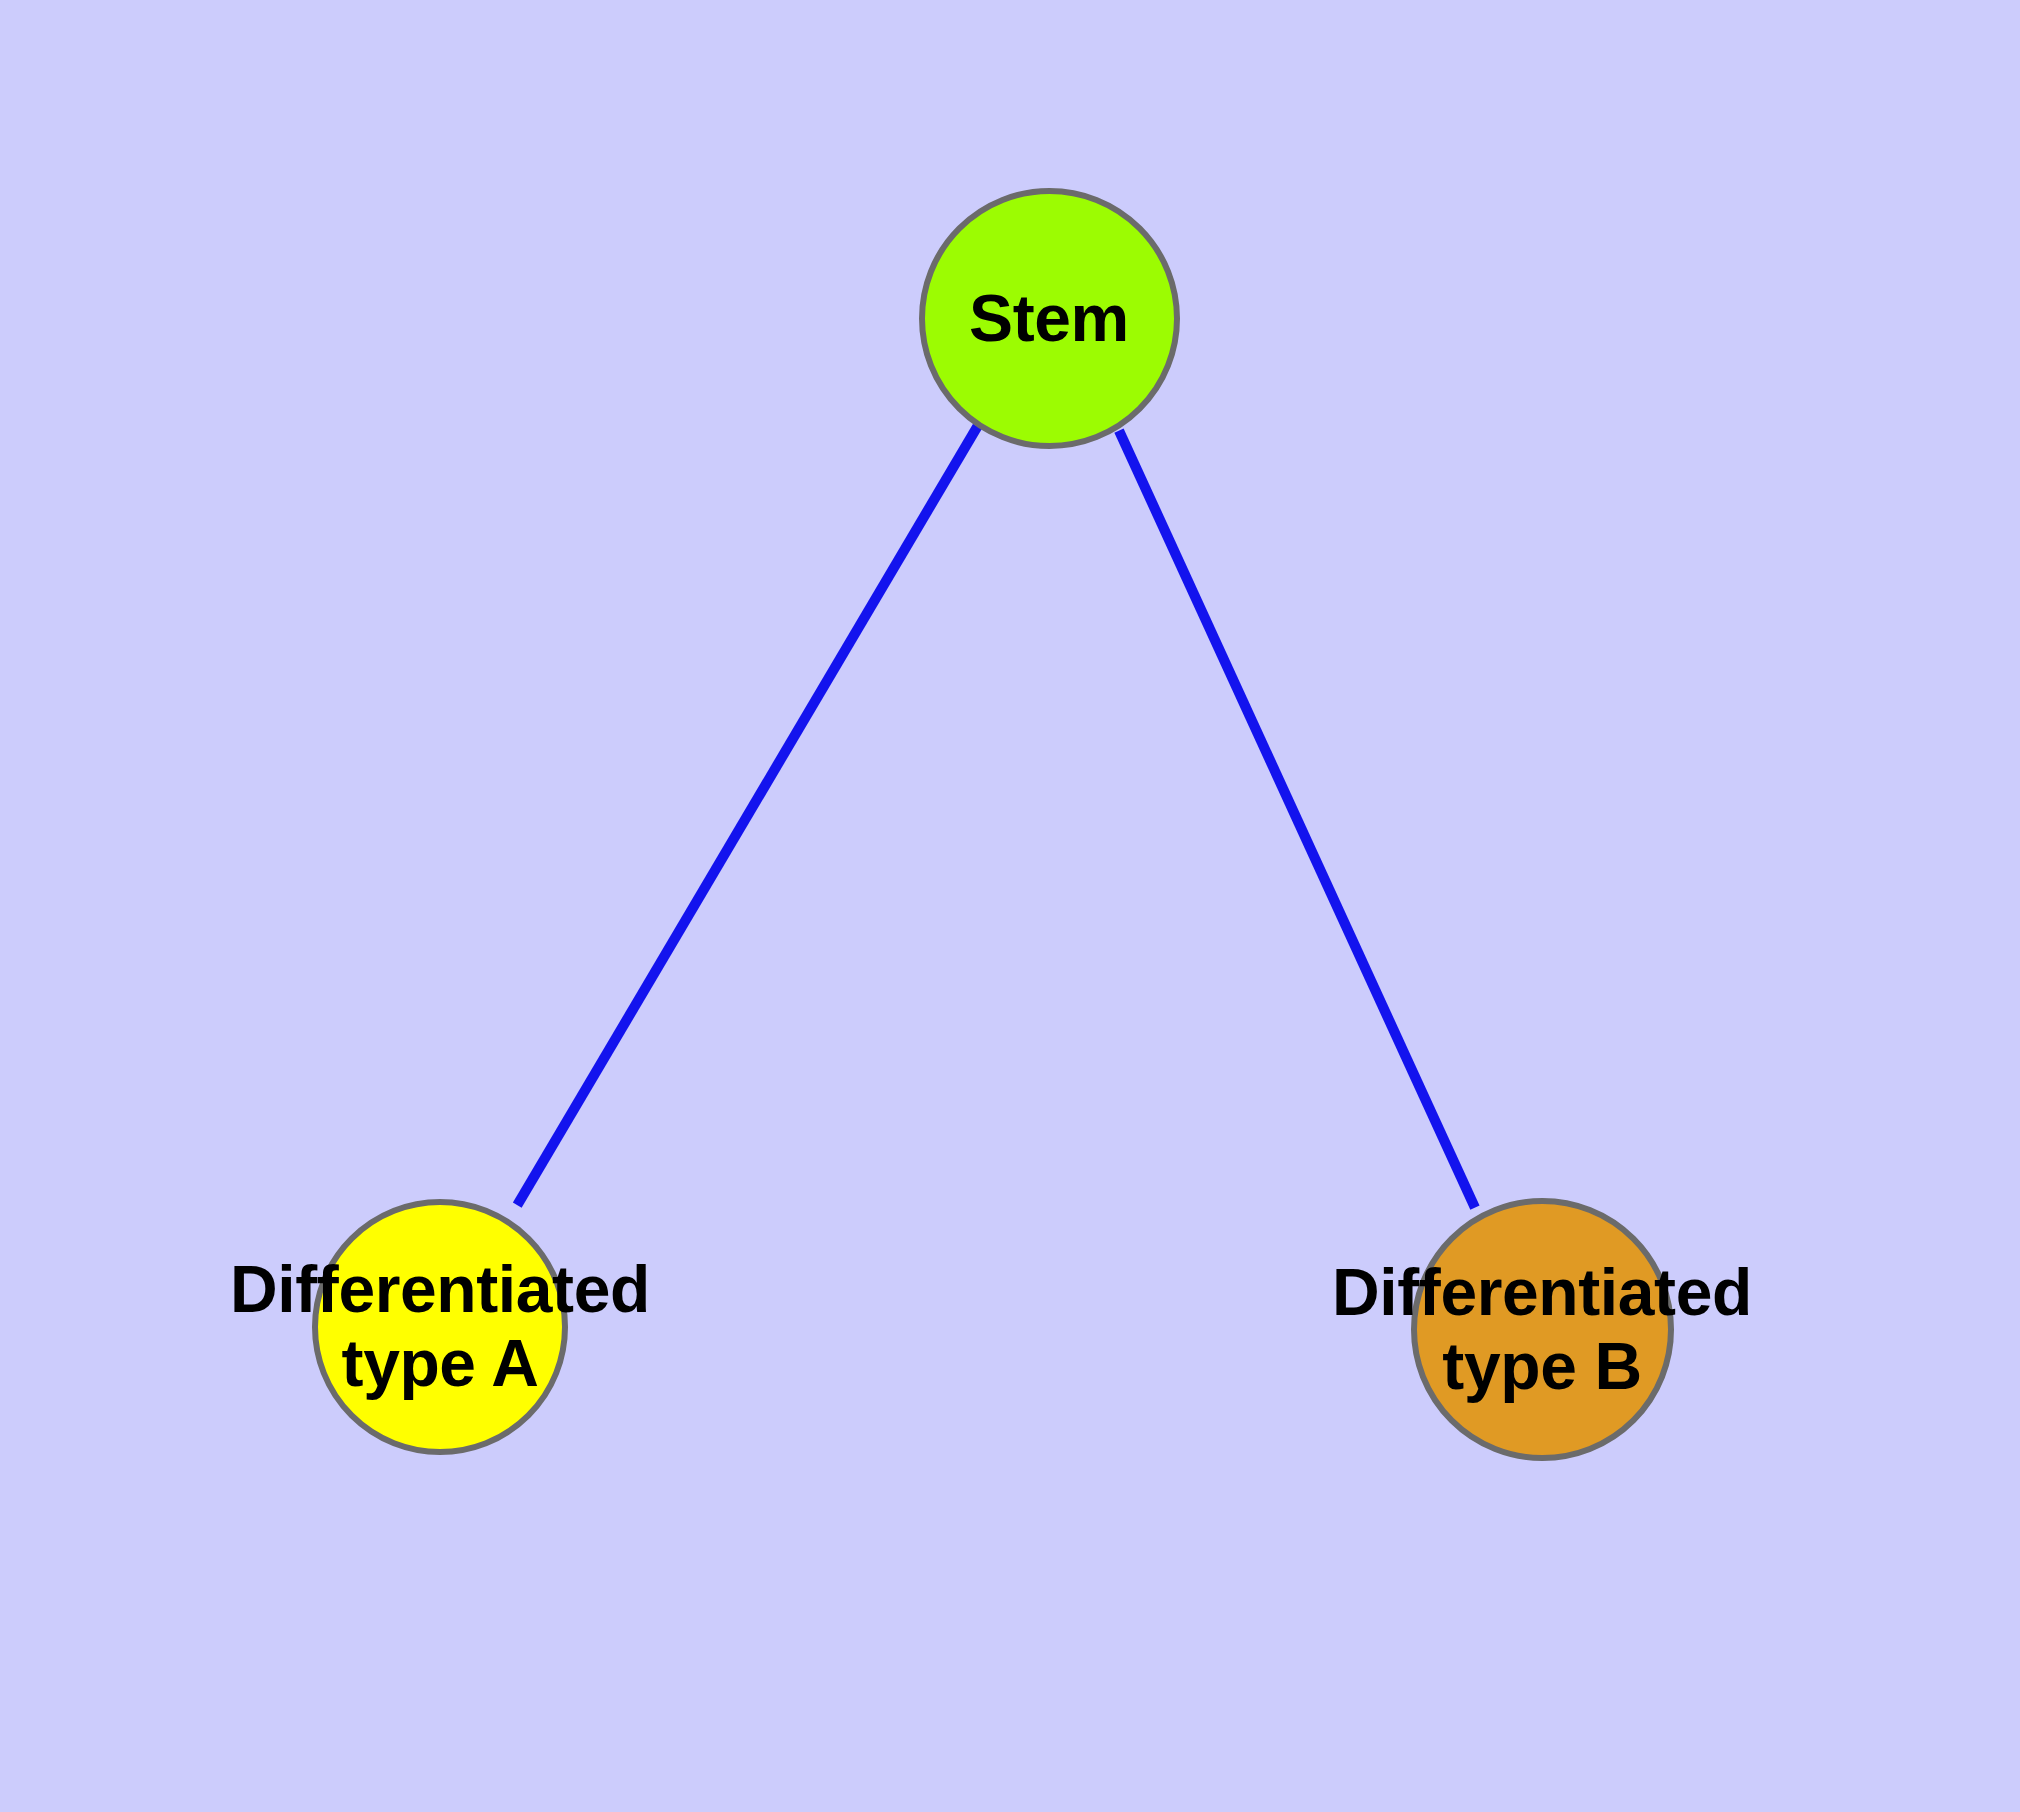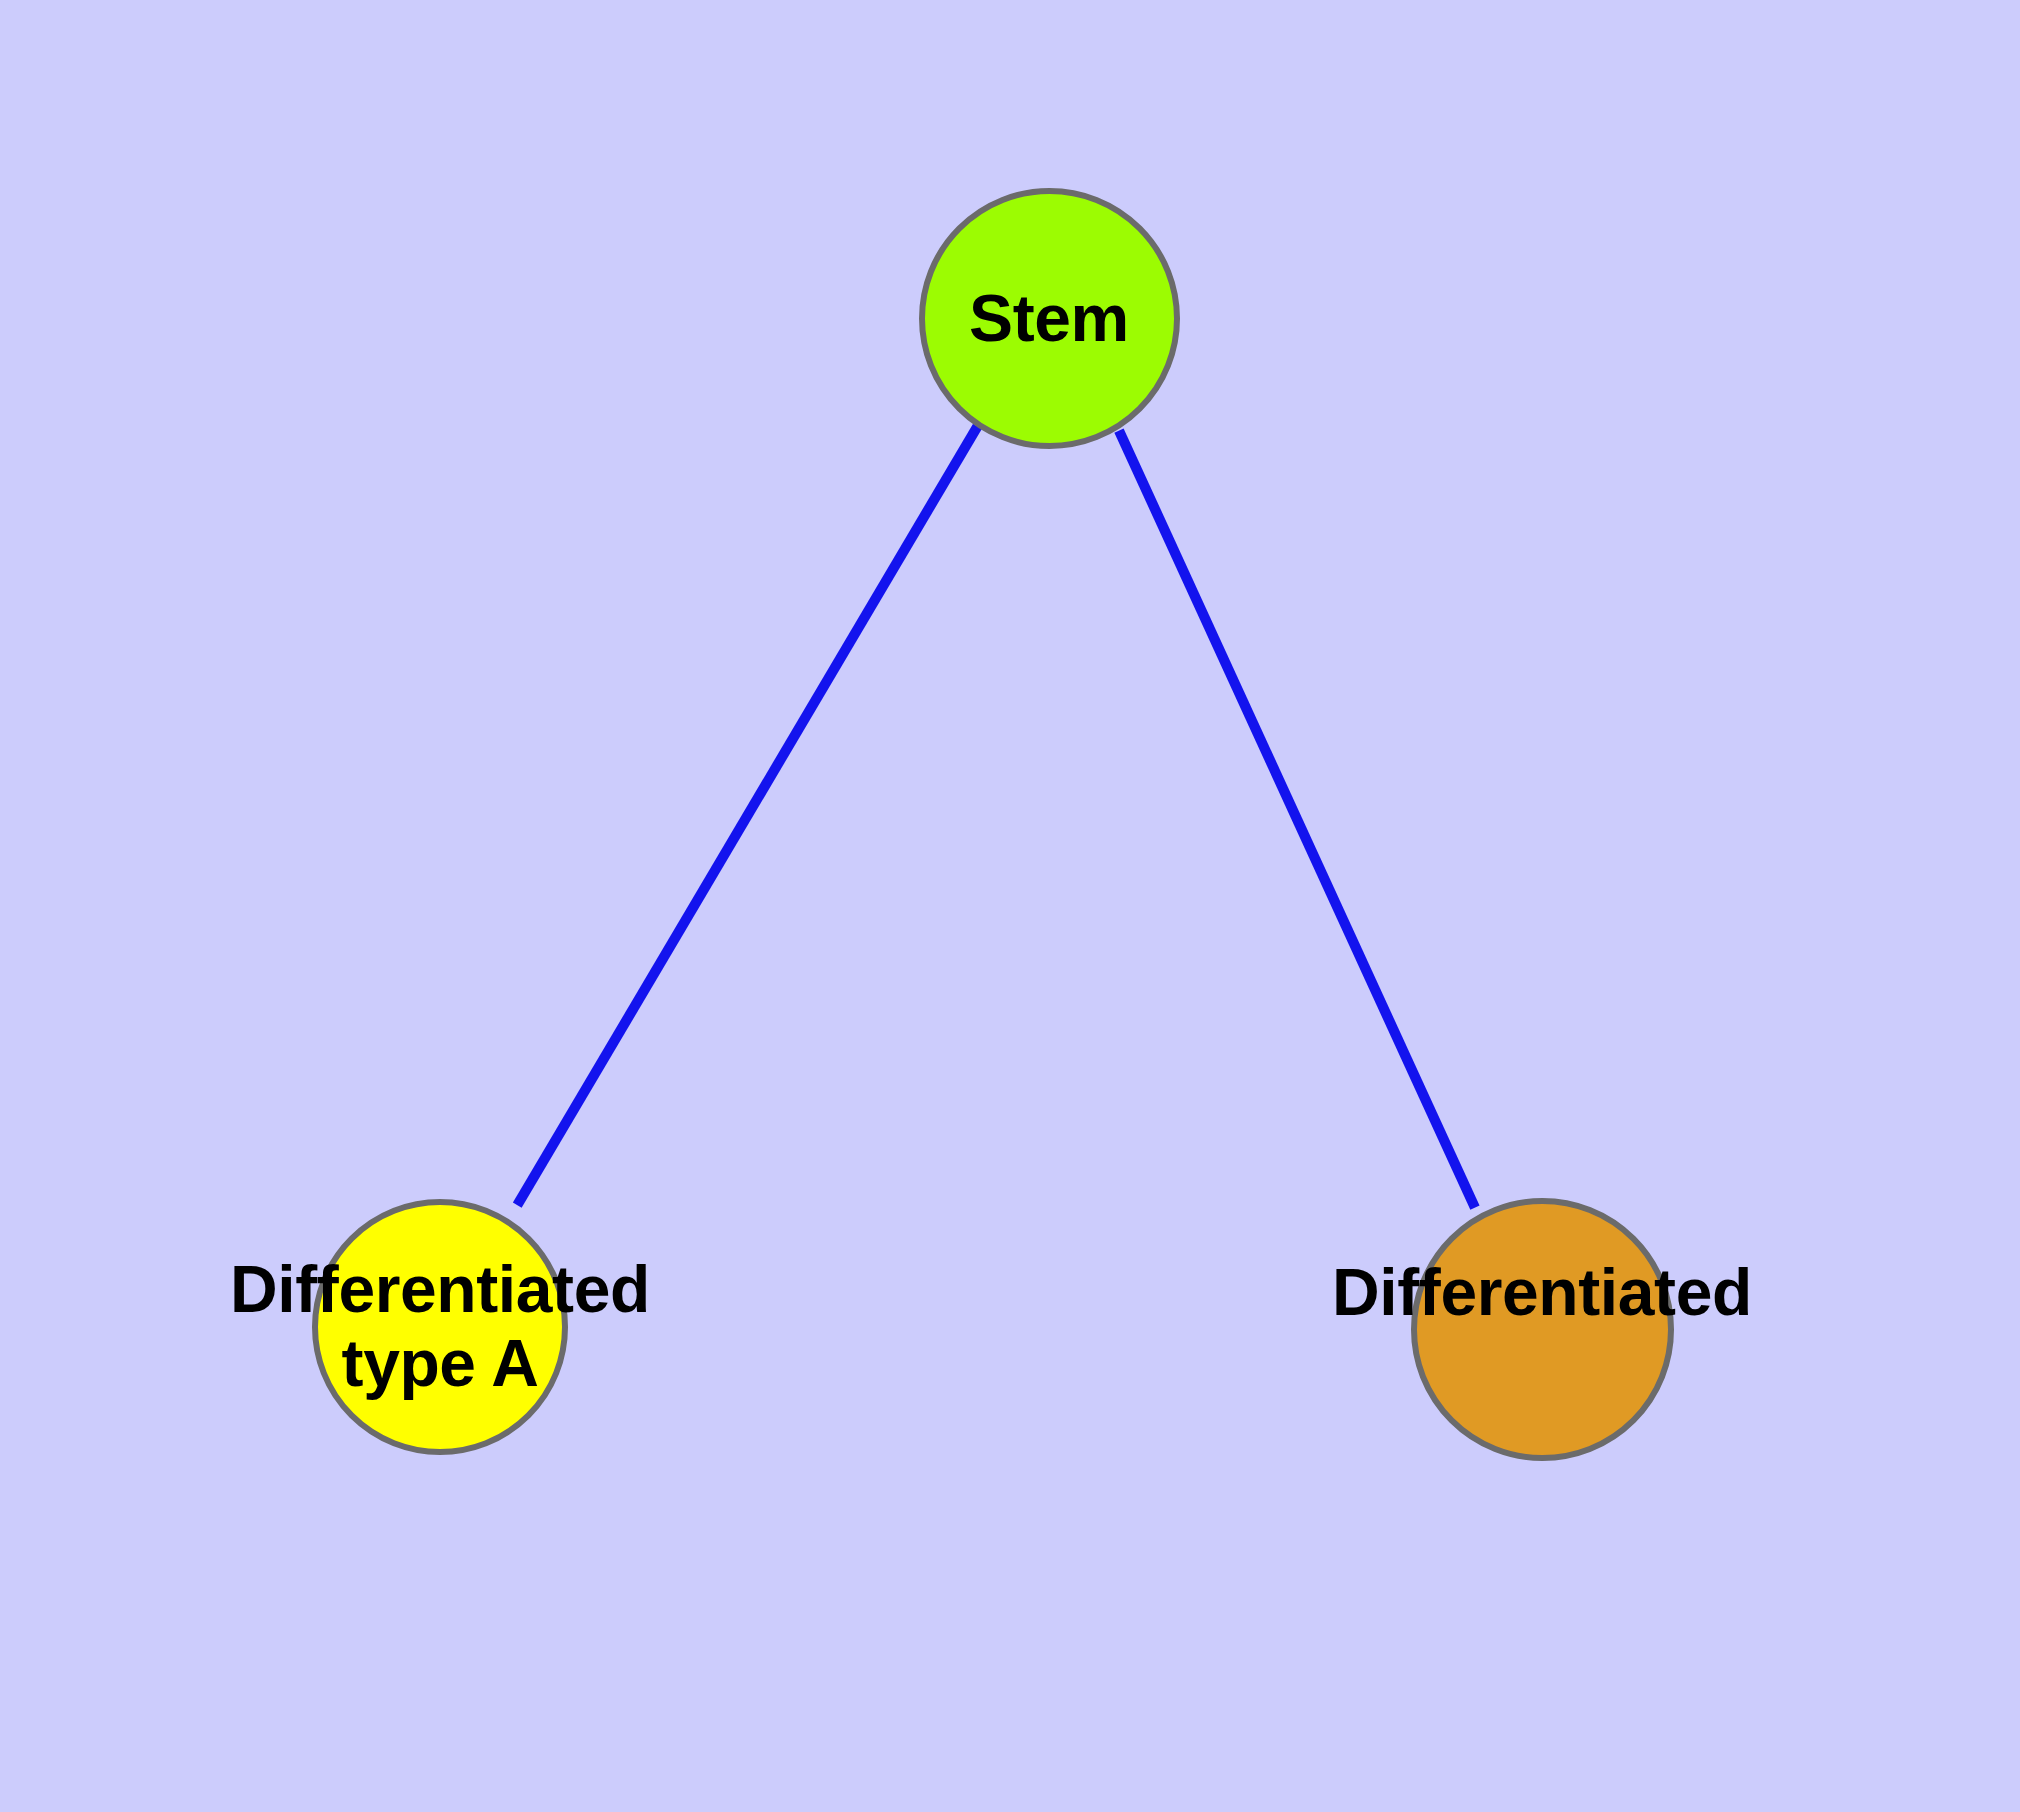--- a/index.html
+++ b/index.html
@@ -99,16 +99,16 @@
   </svg>
 
   <div class="node" id="node-stem" style="left: 919px; top: 188px; width: 261px; height: 261px; background: rgb(156, 252, 2); border-color: rgb(107, 107, 107); border-width: 6px;"></div>
   <div class="node" id="node-diff-a" style="left: 312px; top: 1199px; width: 256px; height: 256px; background: rgb(255, 255, 0); border-color: rgb(107, 107, 107); border-width: 6px;"></div>
   <div class="node" id="node-diff-b" style="left: 1411px; top: 1198px; width: 263px; height: 263px; background: rgb(224, 154, 36); border-color: rgb(107, 107, 107); border-width: 6px;"></div>
 
   <div class="node-label" id="label-stem" style="font-size: 66px; color: rgb(0, 0, 0); width: 644px; left: 727px; top: 282px;">Stem</div>
 
   <div class="node-label" id="label-diff-a" style="font-size: 66px; color: rgb(0, 0, 0); width: 644px; left: 118px; top: 1253px;"><span>Differentiated</span><br><span>type A</span></div>
 
-  <div class="node-label" id="label-diff-b" style="font-size: 66px; color: rgb(0, 0, 0); width: 644px; left: 1220px; top: 1256px;"><span>Differentiated</span><br></div>
+  <div class="node-label" id="label-diff-b" style="font-size: 66px; color: rgb(0, 0, 0); width: 644px; left: 1220px; top: 1256px;"><span>Differentiated</span><br><span>type B</span></div>
 
 </div>
 
 
 </body></html>

